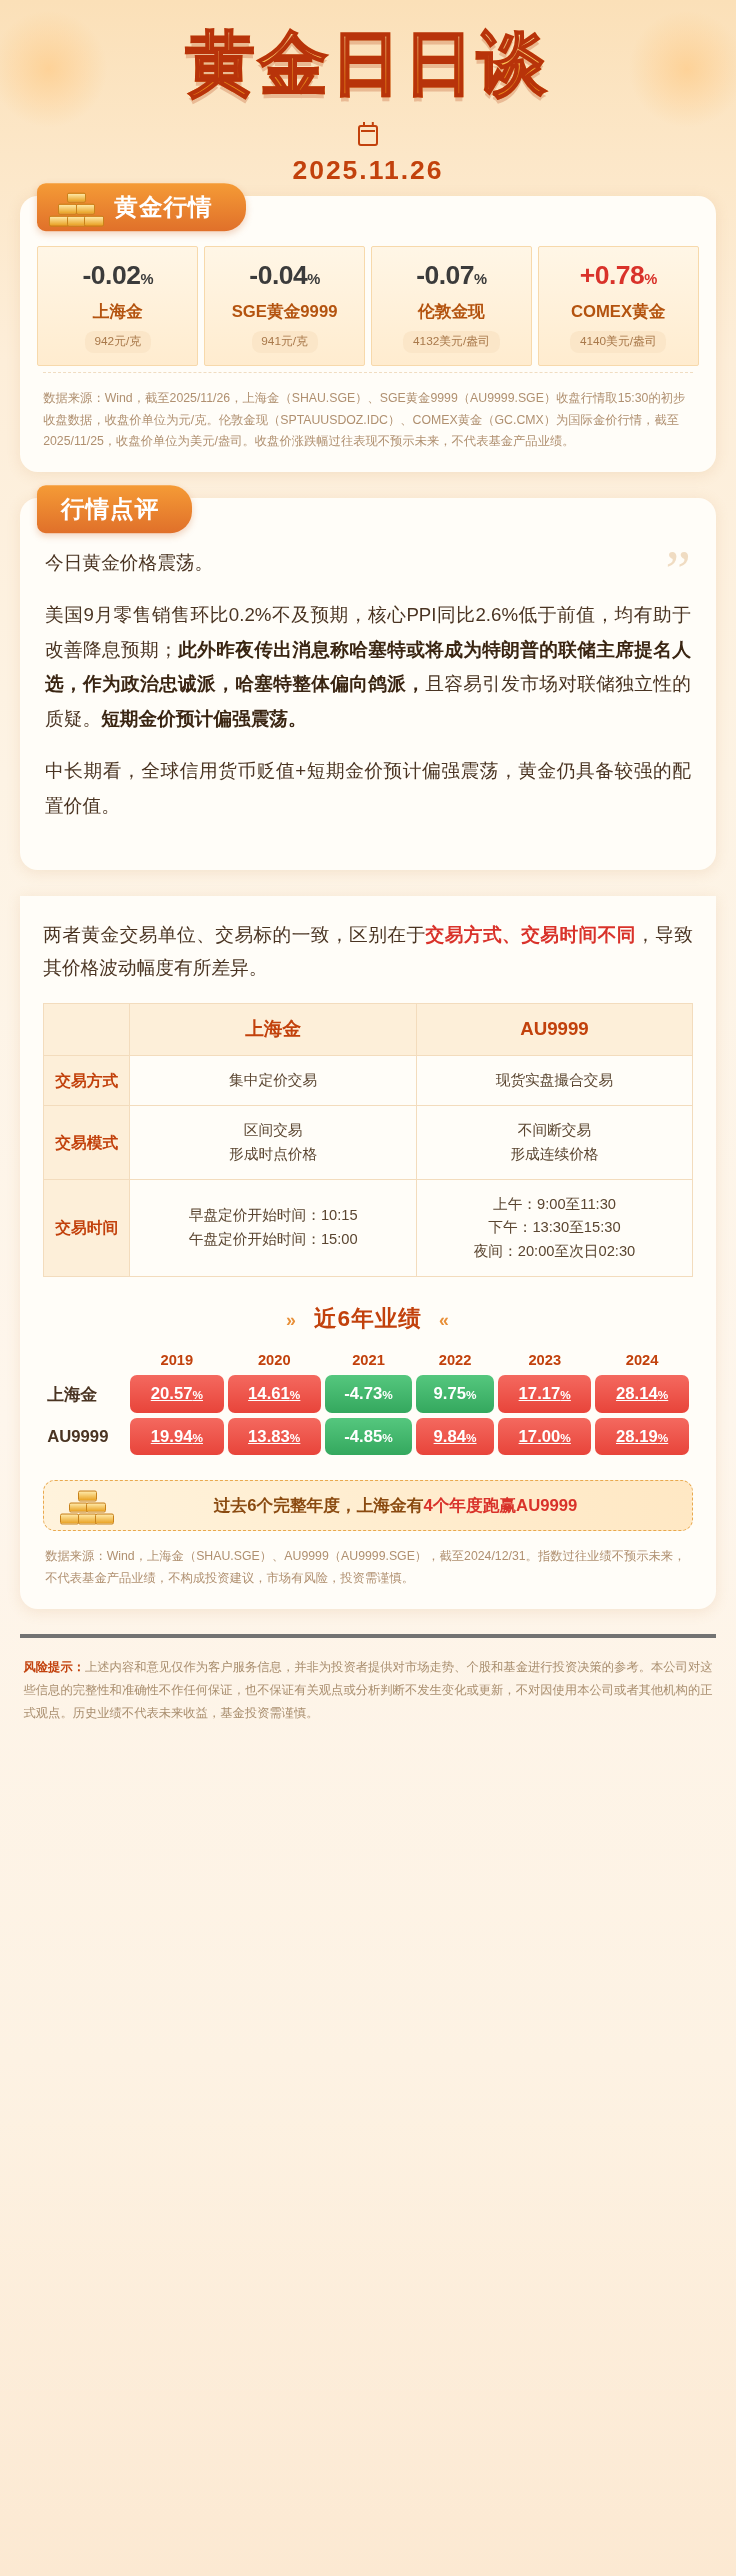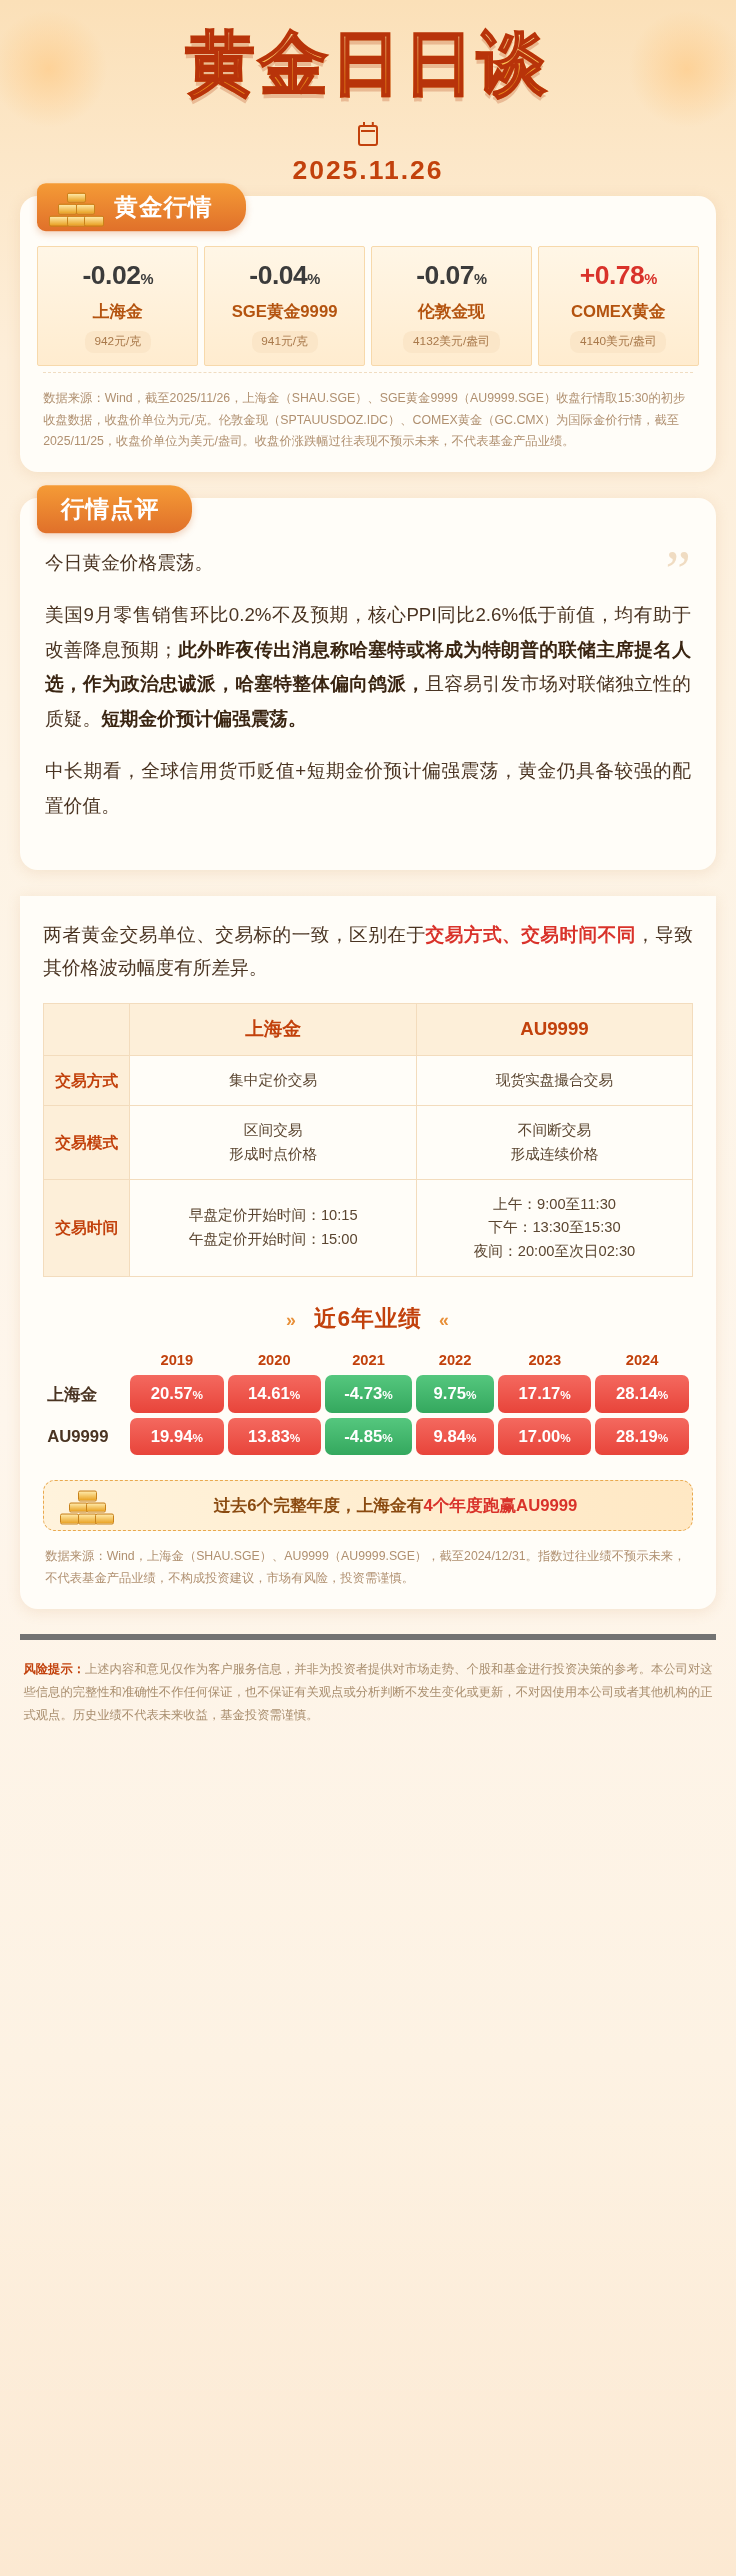--- a/index.html
+++ b/index.html
@@ -229,21 +229,21 @@
   .chip {
     display: block;
     border-radius: 6.9px;
     color: #fff;
     font-size: 16.7px;
     font-weight: bold;
     padding: 8.8px 2px;
     text-align: center;
   }
   .chip .pct { font-size: 11.8px; }
-  .chip.red { background: linear-gradient(180deg,#f4695f,#e8443a); }
+  .chip.red { background: linear-gradient(180deg,#f4695f,#e8443a); text-decoration: underline; }
   .chip.green { background: linear-gradient(180deg,#55c77e,#34a85e); }
 
   .banner {
     margin-top: 19.6px;
     background: linear-gradient(90deg, #fff3dc, #ffe8c4);
     border: 1px dashed #e9a94e;
     border-radius: 11.8px;
     padding: 12.8px 9.8px 12.8px 65px;
     position: relative;
     font-size: 16.7px; font-weight: bold; color: #8a4a10;
@@ -254,21 +254,21 @@
 
   .note2 {
     padding: 15.7px 2px 0 2px;
     font-size: 12.3px; line-height: 1.75; color: #b09070;
   }
 
   
   .disclaimer {
     margin: 5.9px 19.6px 0 19.6px;
     padding: 17.7px 3.9px 23.6px 3.9px;
-    border-top: 6px solid #737373;
+    border-top: 4px solid #737373;
     font-size: 12.3px; line-height: 1.85; color: #a98e6e;
     text-align: justify;
   }
   .disclaimer .lbl { color: #c2410c; font-weight: bold; }
 </style>
 </head>
 <body>
 
 <div class="page">
 

